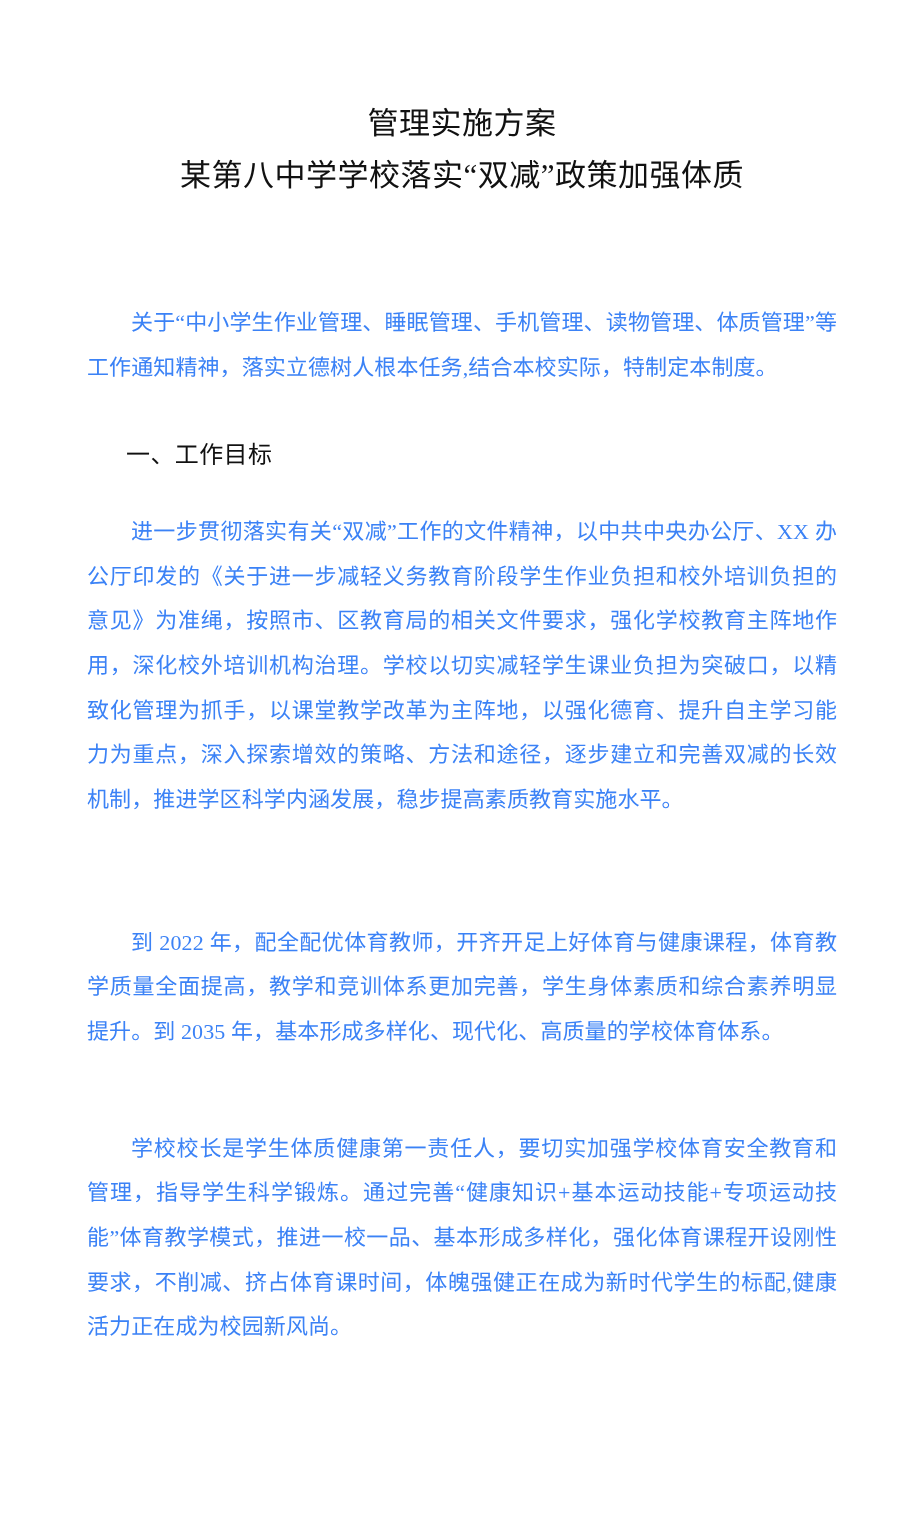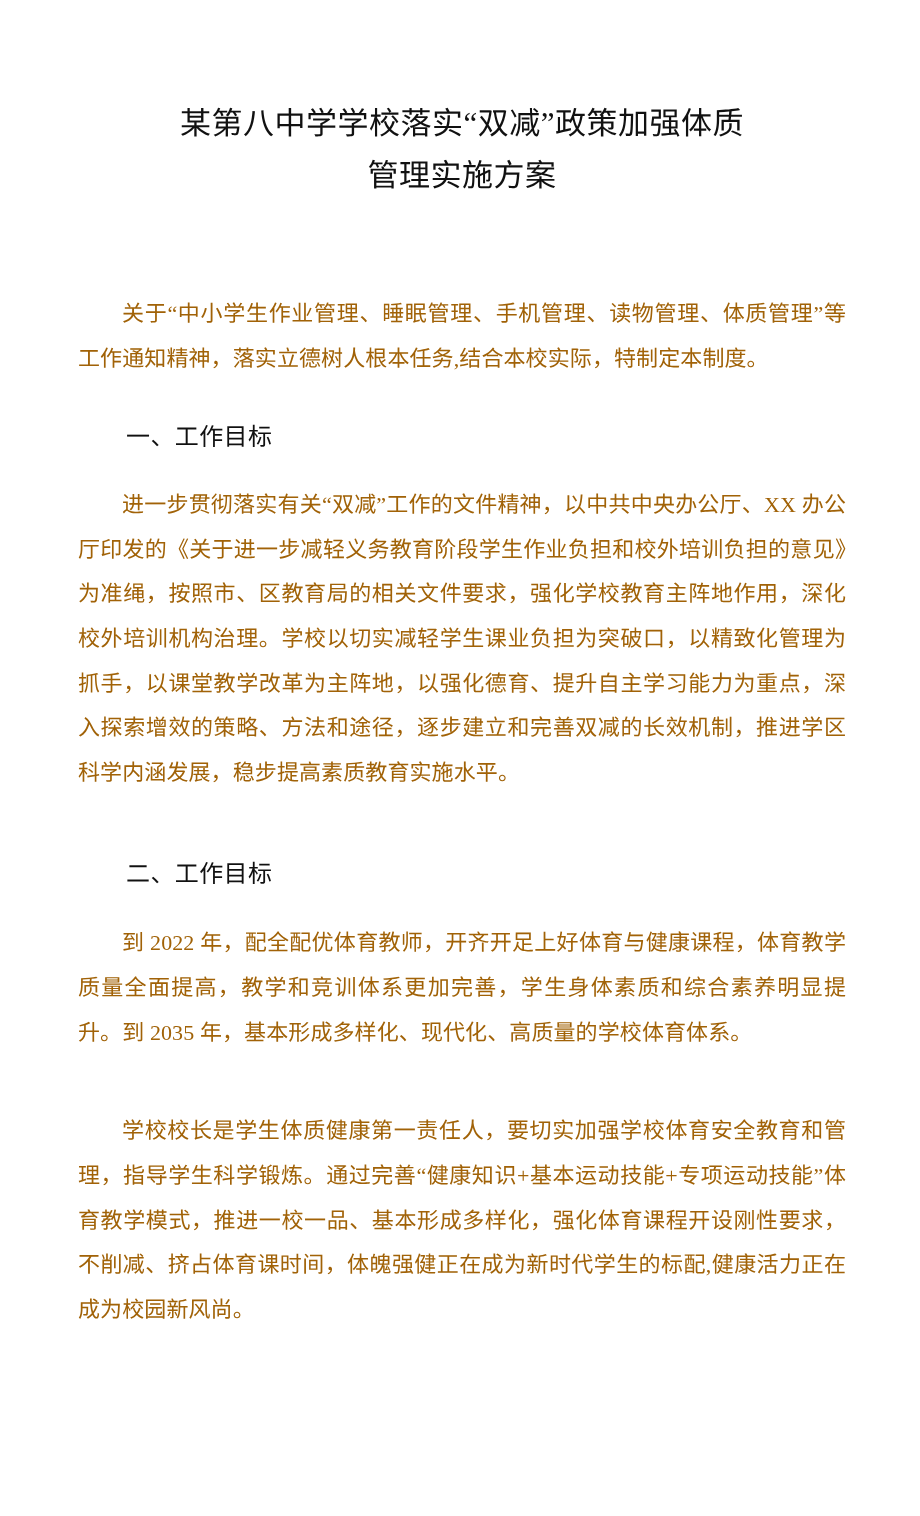--- a/index.html
+++ b/index.html
@@ -47,27 +47,27 @@
   .doc-title .title-line {
     display: block;
   }
   .doc-title .title-line-2 {
     
     display: block;
   }
 
   
   .para {
-    margin: 0;
+    margin: 9px;
     font-size: 22px;
     line-height: 2.03;
     text-align: justify;
     text-justify: inter-ideograph;
     text-indent: 2em;
-    color: #a16207;
+    color: #3b82f6;
     letter-spacing: 0.1px;
   }
 
   
   .heading {
     margin: 0;
     font-size: 24px;
     font-weight: normal;
     line-height: 1.9;
     text-indent: 2em;
@@ -93,39 +93,38 @@
     color: #1a1a1a;
   }
 </style>
 </head>
 <body>
 
 <div class="page">
   <div class="content">
 
     <h1 class="doc-title">
+      <span class="title-line title-line-2">管理实施方案</span>
       <span class="title-line title-line-1">某第八中学学校落实“双减”政策加强体质</span>
-      <span class="title-line title-line-2">管理实施方案</span>
     </h1>
 
     <div class="sp-title-to-first"></div>
 
     <p class="para">关于“中小学生作业管理、睡眠管理、手机管理、读物管理、体质管理”等工作通知精神，落实立德树人根本任务,结合本校实际，特制定本制度。</p>
 
     <div class="sp-first-to-h1"></div>
 
     <h2 class="heading">一、工作目标</h2>
 
     <div class="sp-h1-to-body"></div>
 
     <p class="para">进一步贯彻落实有关“双减”工作的文件精神，以中共中央办公厅、XX 办公厅印发的《关于进一步减轻义务教育阶段学生作业负担和校外培训负担的意见》为准绳，按照市、区教育局的相关文件要求，强化学校教育主阵地作用，深化校外培训机构治理。学校以切实减轻学生课业负担为突破口，以精致化管理为抓手，以课堂教学改革为主阵地，以强化德育、提升自主学习能力为重点，深入探索增效的策略、方法和途径，逐步建立和完善双减的长效机制，推进学区科学内涵发展，稳步提高素质教育实施水平。</p>
 
     <div class="sp-body-to-h2"></div>
 
-    <h2 class="heading">二、工作目标</h2>
 
     <div class="sp-h2-to-body"></div>
 
     <p class="para">到 2022 年，配全配优体育教师，开齐开足上好体育与健康课程，体育教学质量全面提高，教学和竞训体系更加完善，学生身体素质和综合素养明显提升。到 2035 年，基本形成多样化、现代化、高质量的学校体育体系。</p>
 
     <div class="sp-body-to-h3"></div>
 
 
     <div class="sp-h3-to-body"></div>
 

